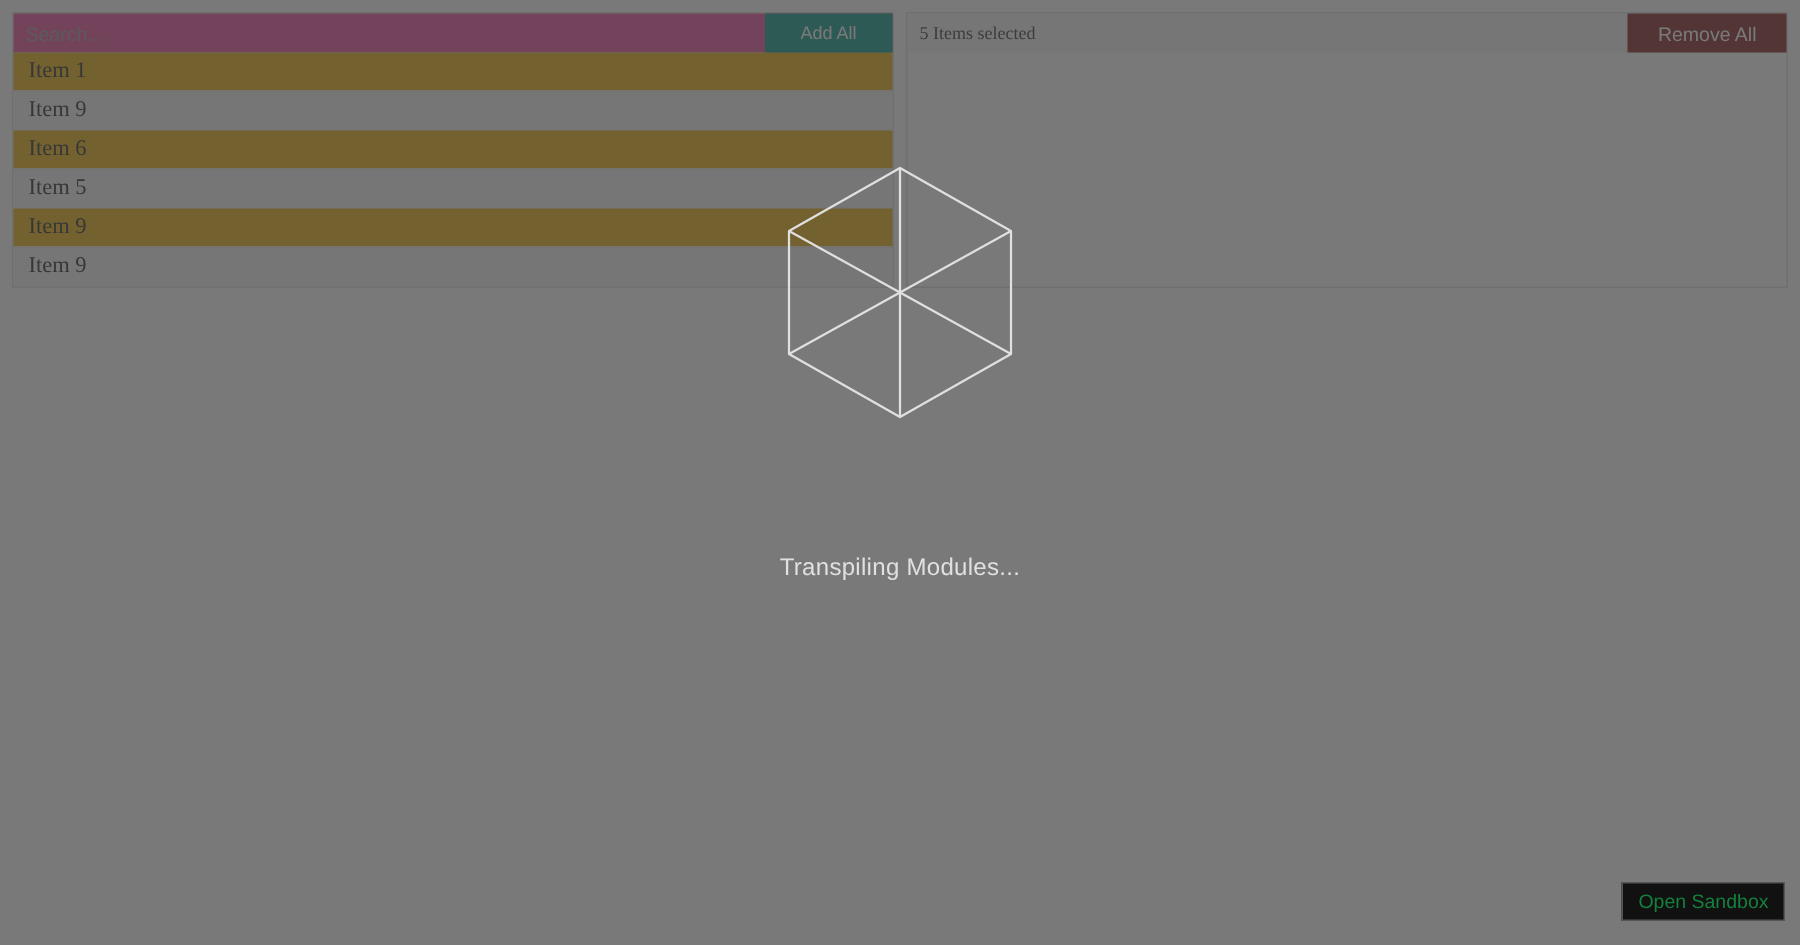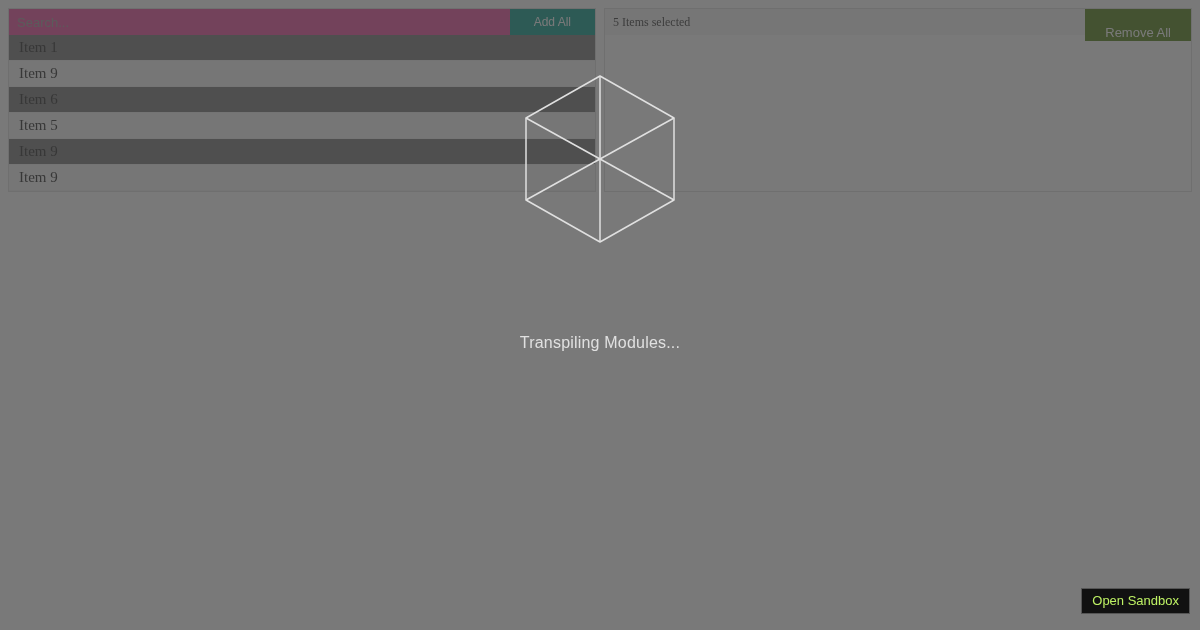--- a/index.html
+++ b/index.html
@@ -65,53 +65,53 @@
     .selected-label {
       flex: 1;
       font-size: 12px;
       padding: 0 8px;
       display: flex;
       align-items: center;
       color: #333;
       font-family: Georgia, "Times New Roman", serif;
     }
     .remove-all-btn {
-      background: #4d7c0f;
+      background: #7f1d1d;
       color: #fff;
       border: none;
-      padding: 16px 20px;
+      padding: 6px 20px;
       font-size: 13px;
       cursor: pointer;
     }
     .item-list {
       list-style: none;
     }
     .item-list li {
       padding: 4px 10px;
       font-size: 15px;
       font-family: Georgia, "Times New Roman", serif;
       color: #222;
       border-bottom: 1px solid #eee;
-      background: #737373;
+      background: #eab308;
       cursor: pointer;
     }
     .item-list li:nth-child(even) {
       background: #f5f5f5;
     }
 
     
     .overlay {
       position: absolute;
       inset: 0;
       background: rgba(64,64,64,0.7);
       display: flex;
       flex-direction: column;
       align-items: center;
       justify-content: flex-start;
-      padding-top: 74px;
+      padding-top: 110px;
     }
     .cube {
       width: 156px;
       height: 170px;
       display: flex;
       align-items: center;
       justify-content: center;
     }
     .loading-text {
       margin-top: 90px;
@@ -119,21 +119,21 @@
       font-size: 16px;
       letter-spacing: 0.2px;
     }
 
     
     .open-sandbox {
       position: absolute;
       right: 10px;
       bottom: 16px;
       background: #111;
-      color: #bef264;
+      color: #15803d;
       border: 1px solid #555;
       padding: 4px 10px;
       font-size: 13px;
       line-height: 1.25;
       max-width: 110px;
       text-align: left;
       cursor: pointer;
     }
   </style>
 </head>

